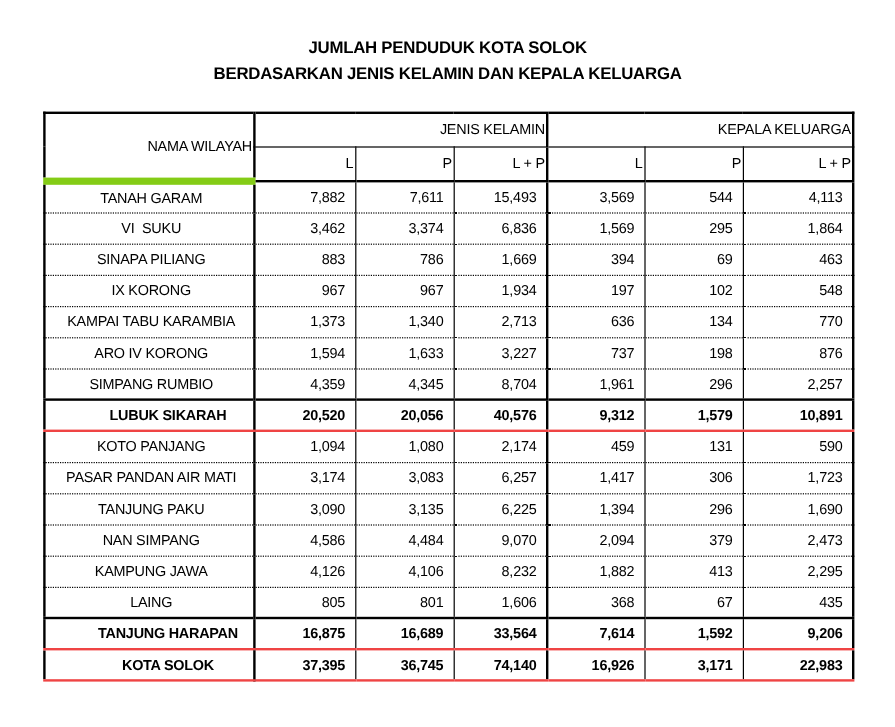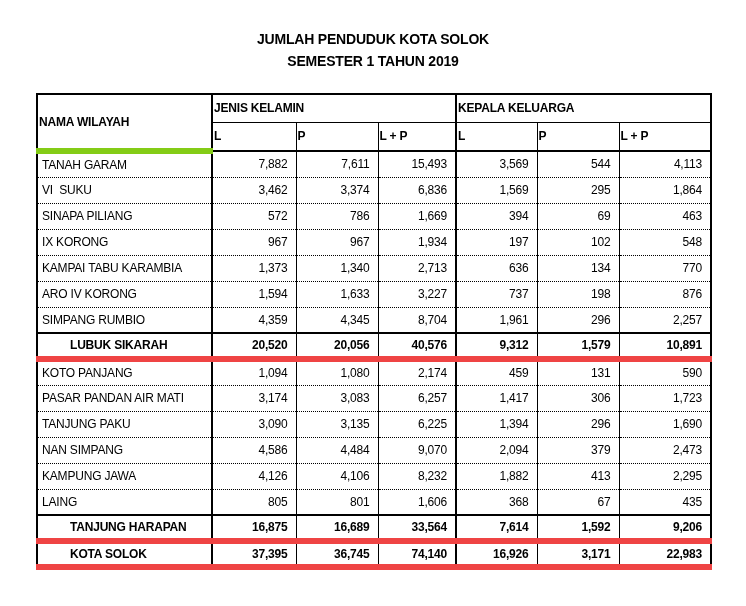--- a/index.html
+++ b/index.html
@@ -35,65 +35,65 @@
     margin: 21px 0 0 36px;
     border: 2px solid #000000;
   }
   .pop-table th, .pop-table td {
     border: 1px solid #000000;
     font-size: 12px;
     overflow: hidden;
   }
   
   .pop-table thead th {
-    font-weight: bold;
-    text-align: left;
+    font-weight: normal;
+    text-align: right;
     letter-spacing: -0.2px;
   }
   .pop-table thead tr.group-row th { height: 28px; }
   .pop-table thead tr.sub-row th { height: 29px; }
   .pop-table thead tr.sub-row th { border-bottom: 2px solid #000000; }
   th.name-head {
     border-right: 2px solid #000000 !important;
     border-bottom: 6px solid #84cc16;
   }
   .group-start { border-left: 2px solid #000000 !important; }
   
   .pop-table tbody td { height: 26px; }
   .pop-table tbody tr.data-row td {
     border-top: 1px dotted #000000;
     border-bottom: 1px dotted #000000;
   }
   .pop-table tbody tr.bold-row td {
     border-top: 2px solid #000000;
-    border-bottom: 6px solid #ef4444;
+    border-bottom: 2px solid #ef4444;
     font-weight: bold;
     padding-left: 32px;
   }
   .name-cell {
-    text-align: left;
+    text-align: center;
     padding-left: 4px;
     white-space: pre;
     border-right: 2px solid #000000 !important;
     letter-spacing: -0.2px;
   }
   .num-cell {
     text-align: right;
     padding-right: 8px;
     letter-spacing: -0.2px;
   }
 </style>
 </head>
 <body>
 
 <div class="page">
 
   <div class="titles">
     <div class="title-line">JUMLAH PENDUDUK KOTA SOLOK</div>
-    <div class="title-line">SEMESTER 1 TAHUN 2019</div>
+    <div class="title-line">BERDASARKAN JENIS KELAMIN DAN KEPALA KELUARGA</div>
   </div>
 
   <table class="pop-table">
     <colgroup>
       <col style="width:175px">
       <col style="width:84px">
       <col style="width:82px">
       <col style="width:78px">
       <col style="width:81px">
       <col style="width:82px">
@@ -128,21 +128,21 @@
           <td class="name-cell">VI  SUKU</td>
           <td class="num-cell">3,462</td>
           <td class="num-cell">3,374</td>
           <td class="num-cell">6,836</td>
           <td class="num-cell group-start">1,569</td>
           <td class="num-cell">295</td>
           <td class="num-cell">1,864</td>
         </tr>
         <tr class="data-row">
           <td class="name-cell">SINAPA PILIANG</td>
-          <td class="num-cell">572</td>
+          <td class="num-cell">883</td>
           <td class="num-cell">786</td>
           <td class="num-cell">1,669</td>
           <td class="num-cell group-start">394</td>
           <td class="num-cell">69</td>
           <td class="num-cell">463</td>
         </tr>
         <tr class="data-row">
           <td class="name-cell">IX KORONG</td>
           <td class="num-cell">967</td>
           <td class="num-cell">967</td>

